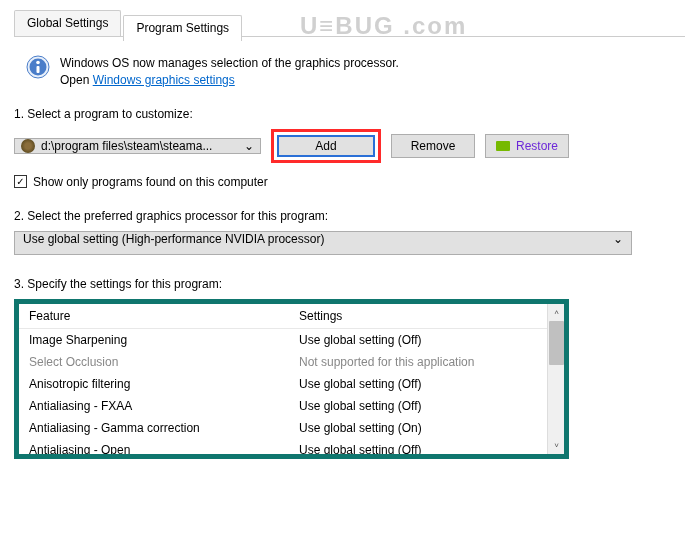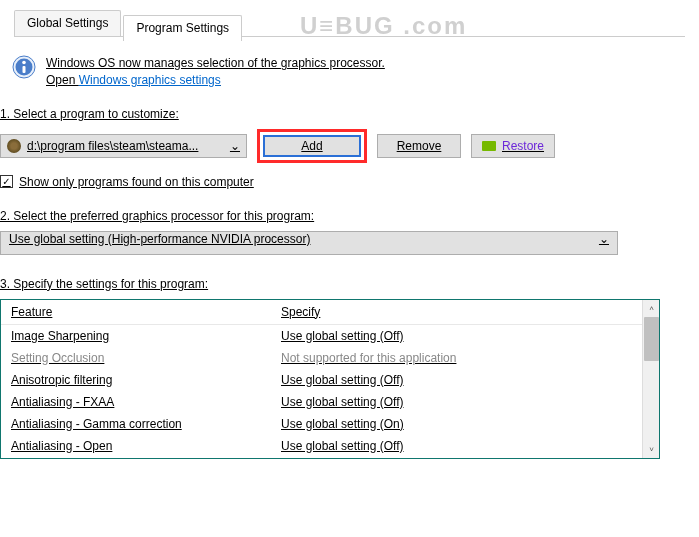--- a/index.html
+++ b/index.html
@@ -4,48 +4,48 @@
   <style>
     * { box-sizing: border-box; margin: 0; padding: 0; font-family: "Segoe UI", Tahoma, sans-serif; font-size: 12px; }
     body { background: #fff; width: 699px; height: 537px; position: relative; overflow: hidden; }
     
     .watermark { position: absolute; top: 12px; left: 300px; font-size: 24px; font-weight: bold; color: #d0d0d0; letter-spacing: 2px; z-index: 0; }
     
     .tabs { display: flex; border-bottom: 1px solid #ccc; margin: 10px 14px 0 14px; position: relative; z-index: 1; }
     .tab { padding: 5px 12px 6px 12px; background: #f5f5f5; border: 1px solid #ccc; border-bottom: none; margin-right: 2px; cursor: pointer; border-radius: 2px 2px 0 0; }
     .tab.active { background: #fff; position: relative; top: 5px; }
     
-    .content { padding: 12px 0; text-decoration: underline; }
+    .content { padding: 12px 14px; }
     
     .info-row { display: flex; align-items: flex-start; margin: 6px 12px 18px 12px; }
     .info-icon { width: 24px; height: 24px; margin-right: 10px; flex-shrink: 0; }
     .info-text { line-height: 1.4; }
     .link { color: #0066cc; text-decoration: underline; cursor: pointer; }
     
     .section-label { margin: 4px 0 8px 0; }
     
     .program-row { display: flex; align-items: center; gap: 10px; margin-bottom: 12px; }
-    .program-select { width: 247px; height: 24px; border: 1px solid #adadad; background: #e1e1e1; display: flex; align-items: center; padding: 0 6px; cursor: pointer; position: relative; }
+    .program-select { width: 247px; height: 16px; border: 1px solid #adadad; background: #e1e1e1; display: flex; align-items: center; padding: 0 6px; cursor: pointer; position: relative; }
     .program-select .app-icon { width: 14px; height: 14px; margin-right: 6px; background: radial-gradient(circle, #8a6d3b 30%, #5c4a1f 75%); border-radius: 50%; flex-shrink: 0; }
     .program-select .text { flex: 1; white-space: nowrap; overflow: hidden; text-overflow: ellipsis; }
     .program-select .chev { margin-left: 4px; }
     
     .btn { height: 24px; border: 1px solid #adadad; background: #e1e1e1; padding: 0 10px; cursor: pointer; display: flex; align-items: center; justify-content: center; min-width: 84px; }
     .btn.disabled { color: #6d28d9; cursor: default; }
     .add-highlight { border: 3px solid #ff2a2a; padding: 3px; border-radius: 0; }
     .add-highlight .btn { border: 2px solid #2a6fd6; min-width: 98px; height: 22px; }
     .nvidia-icon { width: 14px; height: 10px; background: #76b900; margin-right: 6px; border-radius: 1px; }
     
     .checkbox-row { display: flex; align-items: center; margin-bottom: 20px; margin-top: 4px; }
     .checkbox { width: 13px; height: 13px; border: 1px solid #333; margin-right: 6px; display: flex; align-items: center; justify-content: center; font-size: 10px; cursor: pointer; }
     
     .gpu-select { width: 618px; height: 24px; border: 1px solid #adadad; background: #e1e1e1; display: flex; align-items: flex-start; padding: 0 8px; cursor: pointer; margin-bottom: 22px; }
     .gpu-select .text { flex: 1; }
     
-    .settings-table { width: 660px; border: 1px solid #0f766e; height: 160px; overflow: hidden; position: relative; }
+    .settings-table { width: 555px; border: 5px solid #0f766e; height: 160px; overflow: hidden; position: relative; }
     .table-header { display: flex; background: #fff; border-bottom: 1px solid #e8e8e8; }
     .th { padding: 5px 10px; font-weight: normal; }
     .th-feature { width: 270px; }
     .th-setting { flex: 1; }
     .table-body { overflow-y: hidden; height: 134px; }
     .tr { display: flex; padding: 2px 0; }
     .td { padding: 2px 10px; }
     .td-feature { width: 270px; }
     .td-setting { flex: 1; }
     .disabled-row { color: #888; }
@@ -110,29 +110,29 @@
   <div class="gpu-select">
     <span class="text">Use global setting (High-performance NVIDIA processor)</span>
     <span>⌄</span>
   </div>
 
   <div class="section-label">3. Specify the settings for this program:</div>
 
   <div class="settings-table">
     <div class="table-header">
       <div class="th th-feature">Feature</div>
-      <div class="th th-setting">Specify</div>
+      <div class="th th-setting">Settings</div>
     </div>
     <div class="table-body" id="table-body">
         <div class="tr">
           <div class="td td-feature">Image Sharpening</div>
           <div class="td td-setting">Use global setting (Off)</div>
         </div>
         <div class="tr disabled-row">
-          <div class="td td-feature">Setting Occlusion</div>
+          <div class="td td-feature">Select Occlusion</div>
           <div class="td td-setting">Not supported for this application</div>
         </div>
         <div class="tr">
           <div class="td td-feature">Anisotropic filtering</div>
           <div class="td td-setting">Use global setting (Off)</div>
         </div>
         <div class="tr">
           <div class="td td-feature">Antialiasing - FXAA</div>
           <div class="td td-setting">Use global setting (Off)</div>
         </div>

